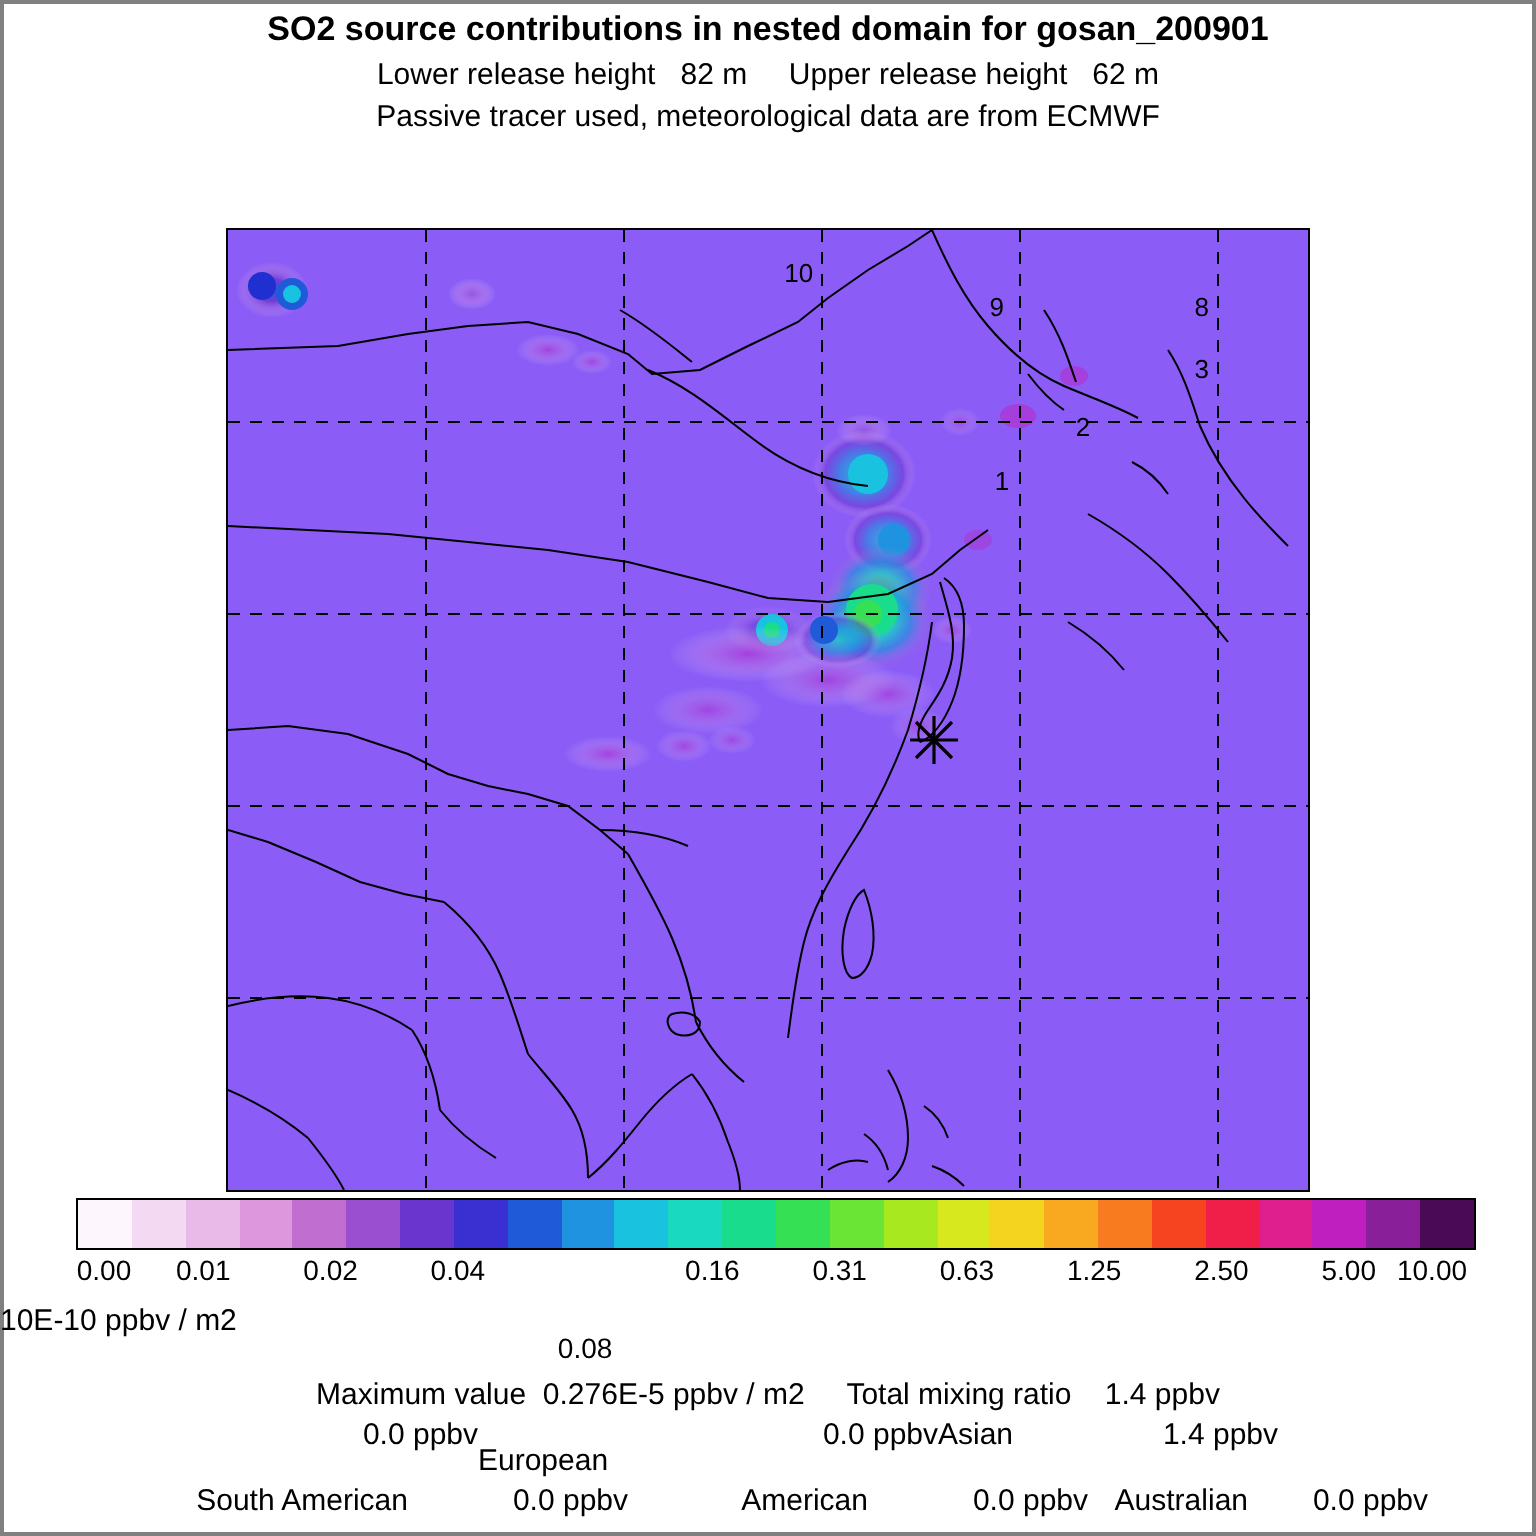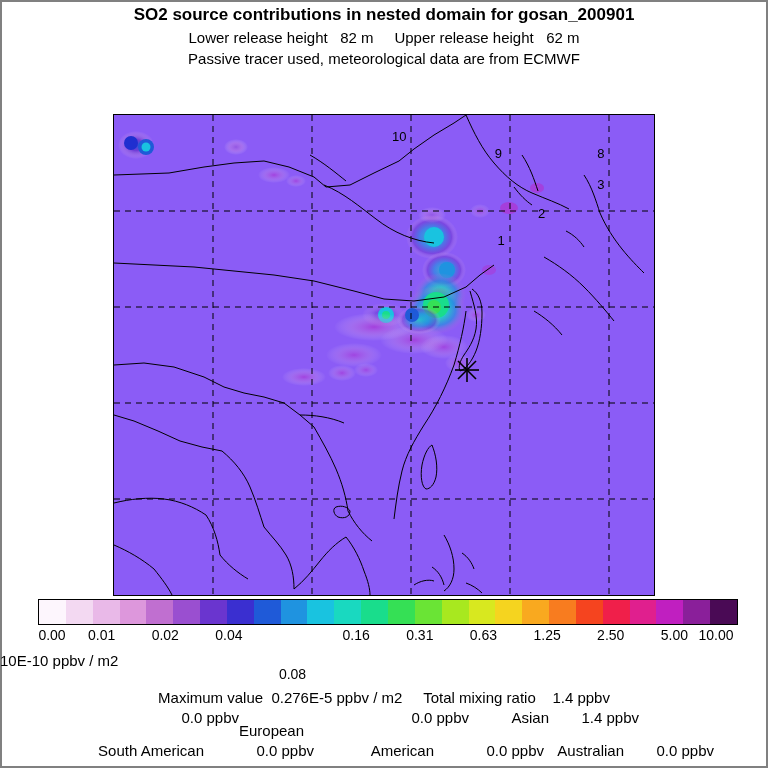--- a/index.html
+++ b/index.html
@@ -308,21 +308,21 @@
     <span class="cell">0.276E-5 ppbv / m2</span>
     <span class="cell">&nbsp;&nbsp;&nbsp;&nbsp;&nbsp;</span>
     <span class="cell">Total mixing ratio</span>
     <span class="cell">&nbsp;&nbsp;&nbsp;&nbsp;</span>
     <span class="cell">1.4 ppbv</span>
   </div>
   <div class="f-row">
     <span class="cell" style="width:110px;text-align:right;">0.0 ppbv</span>
     <span class="cell" style="width:120px;text-align:left;margin-top:13px;">European</span>
     <span class="cell" style="width:110px;text-align:right;">0.0 ppbv</span>
-    <span class="cell" style="width:80px;text-align:right;">Asian</span>
+    <span class="cell" style="width:80px;text-align:left;">Asian</span>
     <span class="cell" style="width:90px;text-align:right;">1.4 ppbv</span>
   </div>
   <div class="f-row">
     <span class="cell" style="width:150px;text-align:right;">South American</span>
     <span class="cell" style="width:110px;text-align:right;">0.0 ppbv</span>
     <span class="cell" style="width:120px;text-align:right;">American</span>
     <span class="cell" style="width:110px;text-align:right;">0.0 ppbv</span>
     <span class="cell" style="width:80px;text-align:right;">Australian</span>
     <span class="cell" style="width:90px;text-align:right;">0.0 ppbv</span>
   </div>

